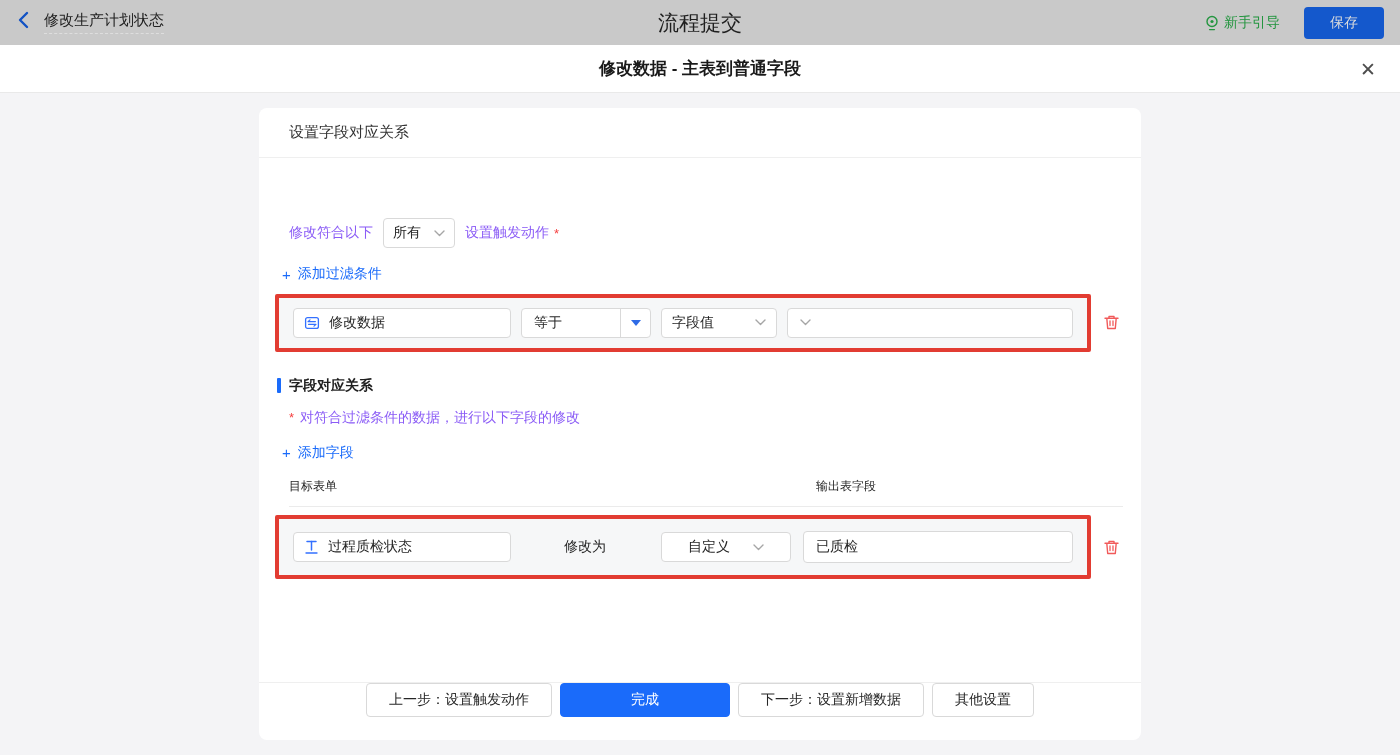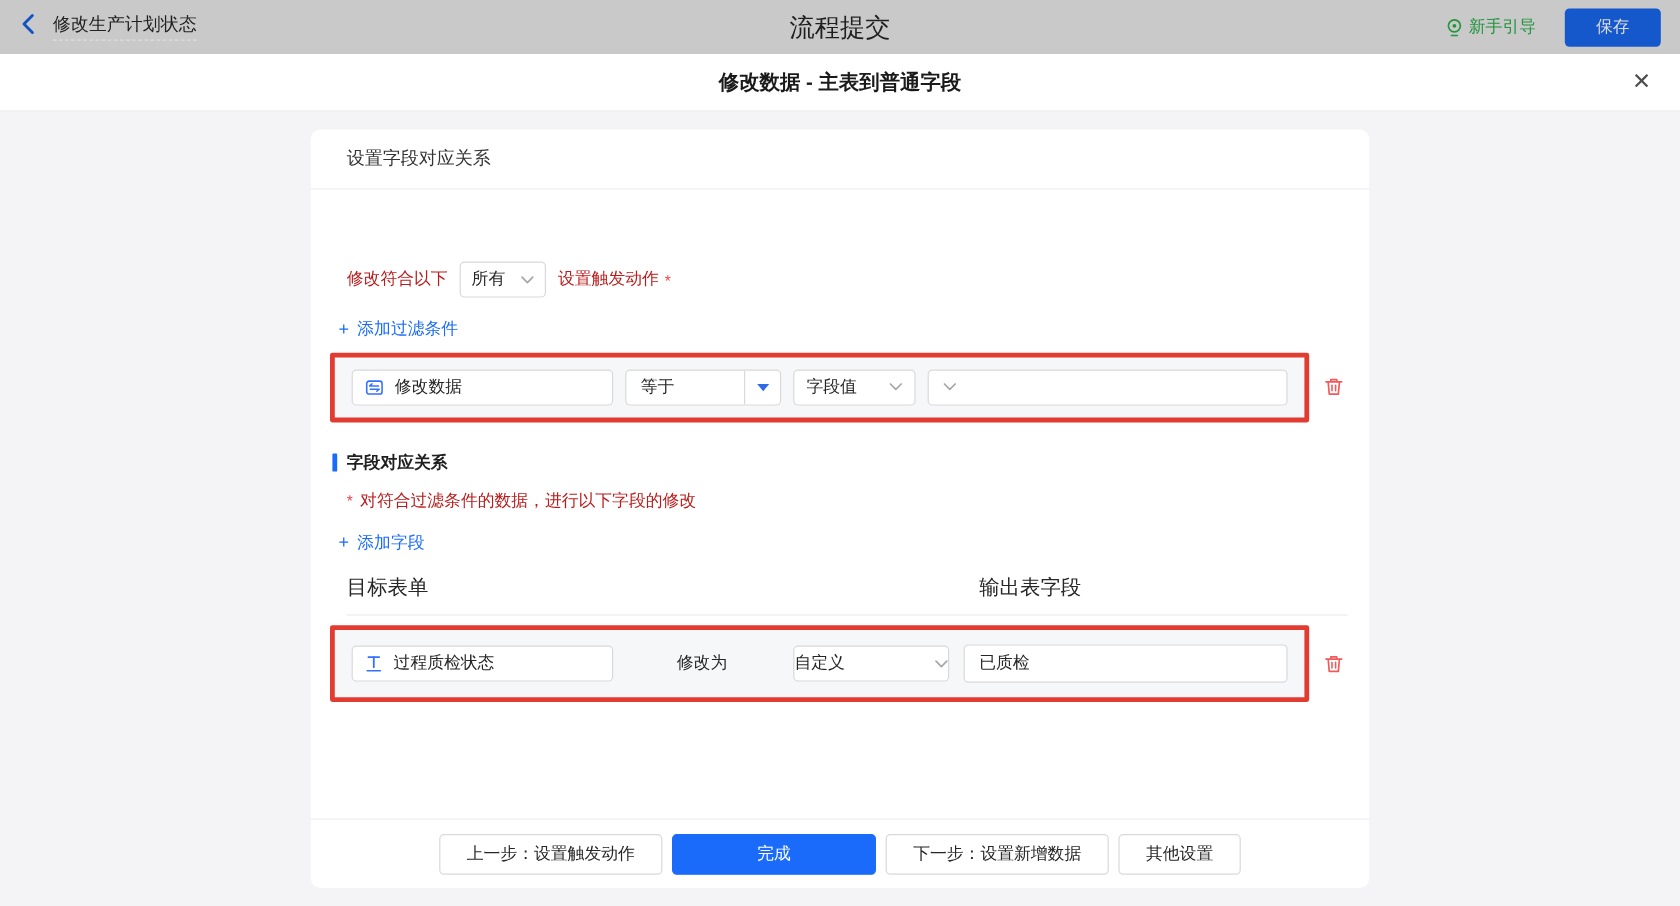--- a/index.html
+++ b/index.html
@@ -47,21 +47,21 @@
   }
   .panel-header {
     height:50px; padding:0 30px; display:flex; align-items:center;
     font-size:15px; color:#333; border-bottom:1px solid #efefef;
   }
   .panel-content { flex:1; padding:30px 18px 0; }
   .section-title { display:flex; align-items:center; gap:8px; }
   .section-bar { width:4px; height:15px; background:#1a6bfa; border-radius:1px; }
   .section-label { font-size:14px; font-weight:bold; color:#1f1f1f; }
   .match-row { display:flex; align-items:center; margin:30px 0 0 12px; font-size:14px; }
-  .match-text { color:#b91c1c; }
+  .match-text { color:#8b5cf6; }
   .select-sm {
     margin:0 10px; width:72px; height:30px; border:1px solid #d9d9d9; border-radius:4px;
     background:#fff; display:flex; align-items:center; padding:4px 9px; cursor:pointer;
   }
   .select-sm .sel-label { flex:1; font-size:14px; color:#262626; }
   .req { color:#f53f3f; margin-left:5px; font-size:13px; }
   .add-link {
     display:inline-flex; align-items:center; gap:7px; margin:17px 0 0 5px;
     color:#1a6bfa; font-size:14px; cursor:pointer;
   }
@@ -88,46 +88,46 @@
   .op-combo { width:130px; margin-left:10px; }
   .op-combo .op-label { flex:1; padding:0 12px; }
   .op-caret-zone {
     width:30px; align-self:stretch; border-left:1px solid #d9d9d9;
     display:flex; align-items:center; justify-content:center;
   }
   .caret-down {
     width:0; height:0; border-left:5px solid transparent; border-right:5px solid transparent;
     border-top:6px solid #2e6be6;
   }
-  .sel-md { width:102px; margin-left:10px; padding:0 10px;gap:19px; }
+  .sel-md { width:116px; margin-left:10px; padding:0 10px;gap:19px; }
   .sel-md .sel-label { flex:1; }
   .sel-lg { flex:1; margin-left:10px; padding:0 12px; }
   .sel-lg .sel-label { flex:1; }
   .trash-btn { margin-left:14px; background:none; border:none; cursor:pointer; display:flex; }
   .modify-label { font-size:14px; color:#262626; margin-left:53px; }
-  .sel-custom { width:130px; margin-left:55px; padding:0 0; }
+  .sel-custom { width:130px; margin-left:55px; padding:0 26px; }
   .sel-custom .sel-label { flex:1; }
   .text-input {
     flex:1; height:32px; margin-left:12px; border:1px solid #d9d9d9; border-radius:4px;
     font-size:14px; color:#262626; padding:0 12px; background:#fff;
     font-family:"Liberation Sans","DejaVu Sans",sans-serif;
   }
   .section-2 { margin-top:27px; }
   .desc-row { display:flex; align-items:center; margin:14px 0 0 12px; font-size:14px; }
   .desc-row .req { margin:0 6px 0 0; }
   .col-headers {
     display:flex; margin:16px 0 0 12px; padding-bottom:11px;
-    border-bottom:1px solid #ebebeb; font-size:17px; color:#262626;
+    border-bottom:1px solid #ebebeb; font-size:12px; color:#262626;
   }
   .col-target { width:527px; }
   .row2 { margin-top:10px; }
   .row2 .row-box { padding:14px 16px; }
   
   .panel-footer {
-    height:58px; border-top:1px solid #efefef; display:flex; align-items:center;
+    height:58px; border-top:1px solid #efefef; display:flex; align-items:flex-start;
     justify-content:center; gap:8px;
   }
   .btn {
     height:34px; background:#fff; border:1px solid #d9d9d9; border-radius:4px;
     font-size:14px; color:#262626; padding:0 22px; cursor:pointer;
     font-family:"Liberation Sans","DejaVu Sans",sans-serif;
   }
   .btn-primary { background:#1a6bfa; border-color:#1a6bfa; color:#fff; width:170px; }
 </style>
 </head>

